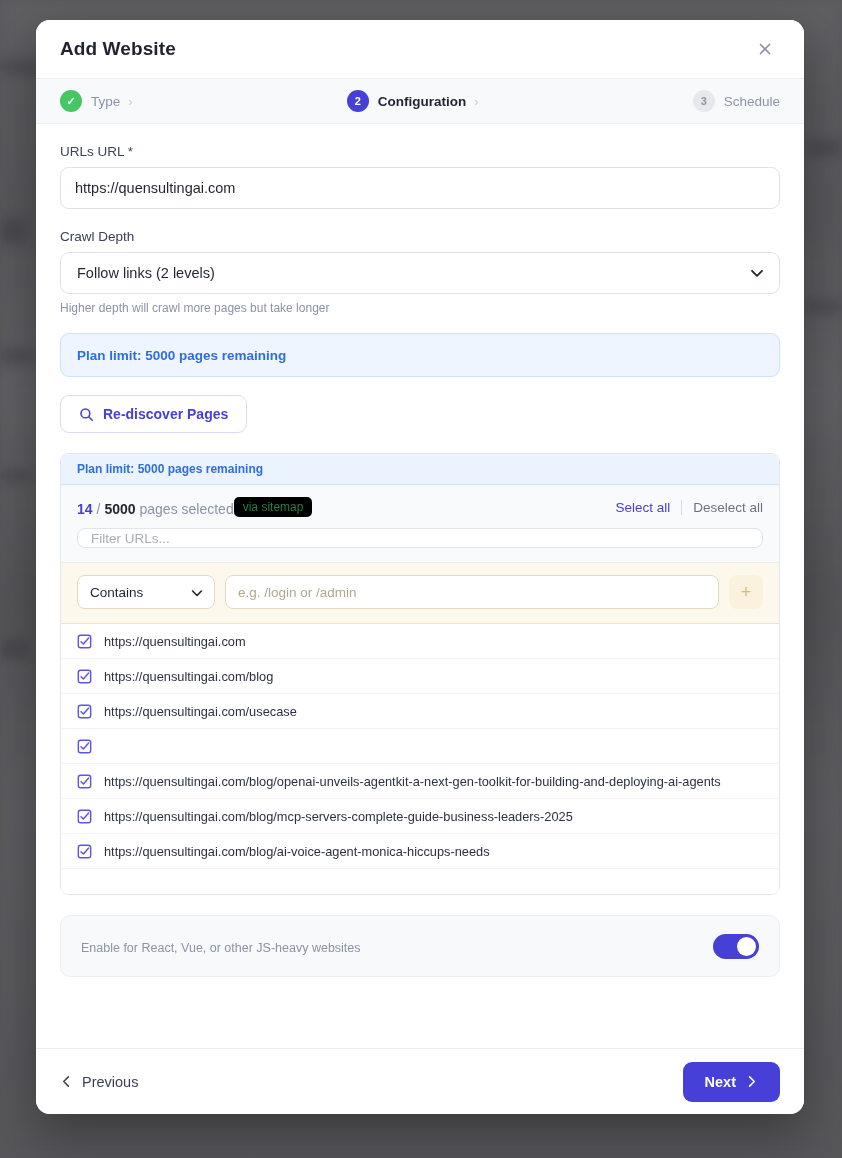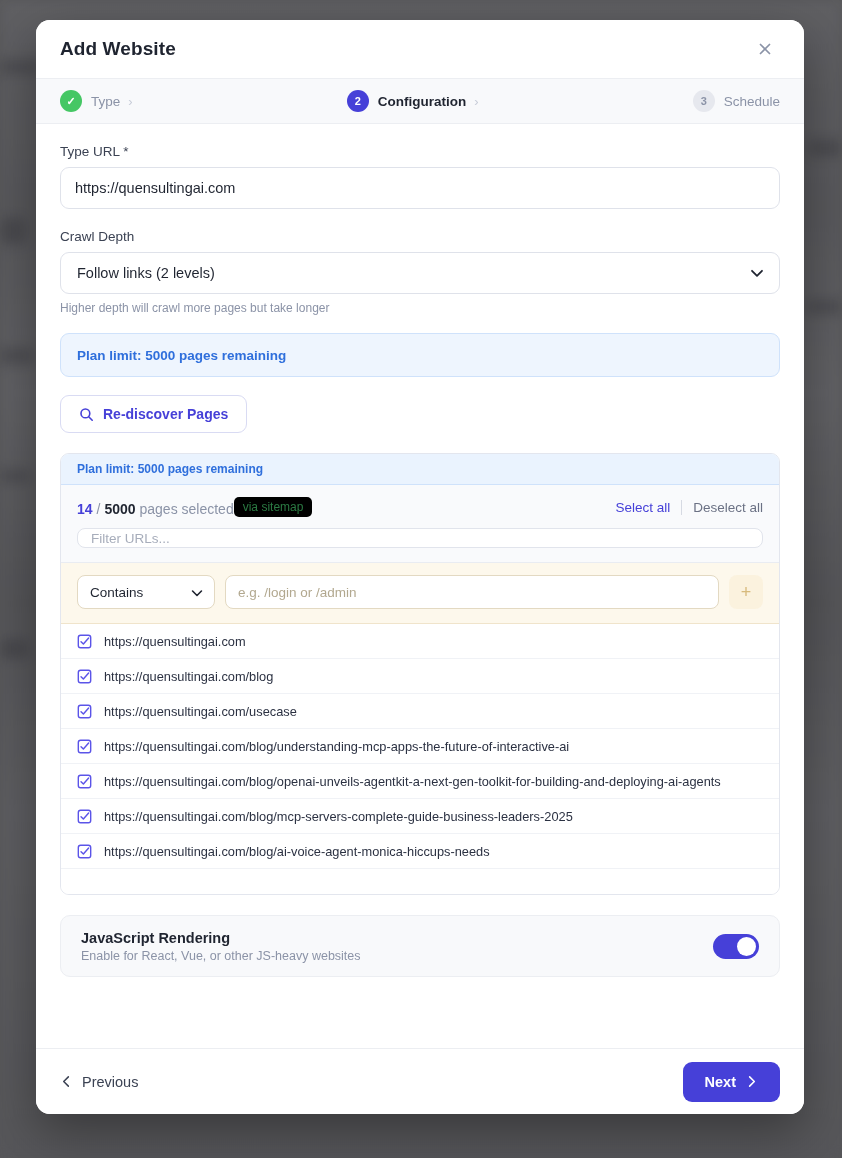--- a/index.html
+++ b/index.html
@@ -276,21 +276,21 @@
     <span class="step-sep">›</span>
     <span class="sp"></span>
     <div class="step">
       <span class="step-bullet todo">3</span>
       <span class="step-label">Schedule</span>
     </div>
   </div>
 
   <div class="modal-body">
 
-    <div class="field-label">Type URL *</div>
+    <div class="field-label">URLs URL *</div>
     <input class="text-input" value="https://quensultingai.com" placeholder="https://example.com" style="">
 
     <div class="gap-20"></div>
 
     <div class="field-label">Crawl Depth</div>
     <div class="select-wrap">
       <div class="select-input">
         <span>Follow links (2 levels)</span>
       </div>
       <span class="select-chevron">
@@ -375,21 +375,20 @@
             </span>
             <span class="url-text">https://quensultingai.com/usecase</span>
           </div>
           <div class="url-row">
             <span style="display: flex;">
               <svg class="cbox" viewBox="0 0 16 16" fill="none" stroke="#5b54e8" stroke-width="1.5" stroke-linecap="round" stroke-linejoin="round">
                 <rect x="1.4" y="1.4" width="13.2" height="13.2" rx="2.4"></rect>
                 <path d="M4.3 8.2 L6.8 10.7 L12.4 4.2"></path>
               </svg>
             </span>
-            <span class="url-text">https://quensultingai.com/blog/understanding-mcp-apps-the-future-of-interactive-ai</span>
           </div>
           <div class="url-row">
             <span style="display: flex;">
               <svg class="cbox" viewBox="0 0 16 16" fill="none" stroke="#5b54e8" stroke-width="1.5" stroke-linecap="round" stroke-linejoin="round">
                 <rect x="1.4" y="1.4" width="13.2" height="13.2" rx="2.4"></rect>
                 <path d="M4.3 8.2 L6.8 10.7 L12.4 4.2"></path>
               </svg>
             </span>
             <span class="url-text">https://quensultingai.com/blog/openai-unveils-agentkit-a-next-gen-toolkit-for-building-and-deploying-ai-agents</span>
           </div>
@@ -409,21 +408,20 @@
                 <path d="M4.3 8.2 L6.8 10.7 L12.4 4.2"></path>
               </svg>
             </span>
             <span class="url-text">https://quensultingai.com/blog/ai-voice-agent-monica-hiccups-needs</span>
           </div>
         </div>
     </div>
 
     <div class="js-card">
       <div>
-        <div class="js-title">JavaScript Rendering</div>
         <div class="js-sub">Enable for React, Vue, or other JS-heavy websites</div>
       </div>
       <button class="toggle">
         <span class="knob"></span>
       </button>
     </div>
 
   </div>
 
   <div class="modal-footer">

